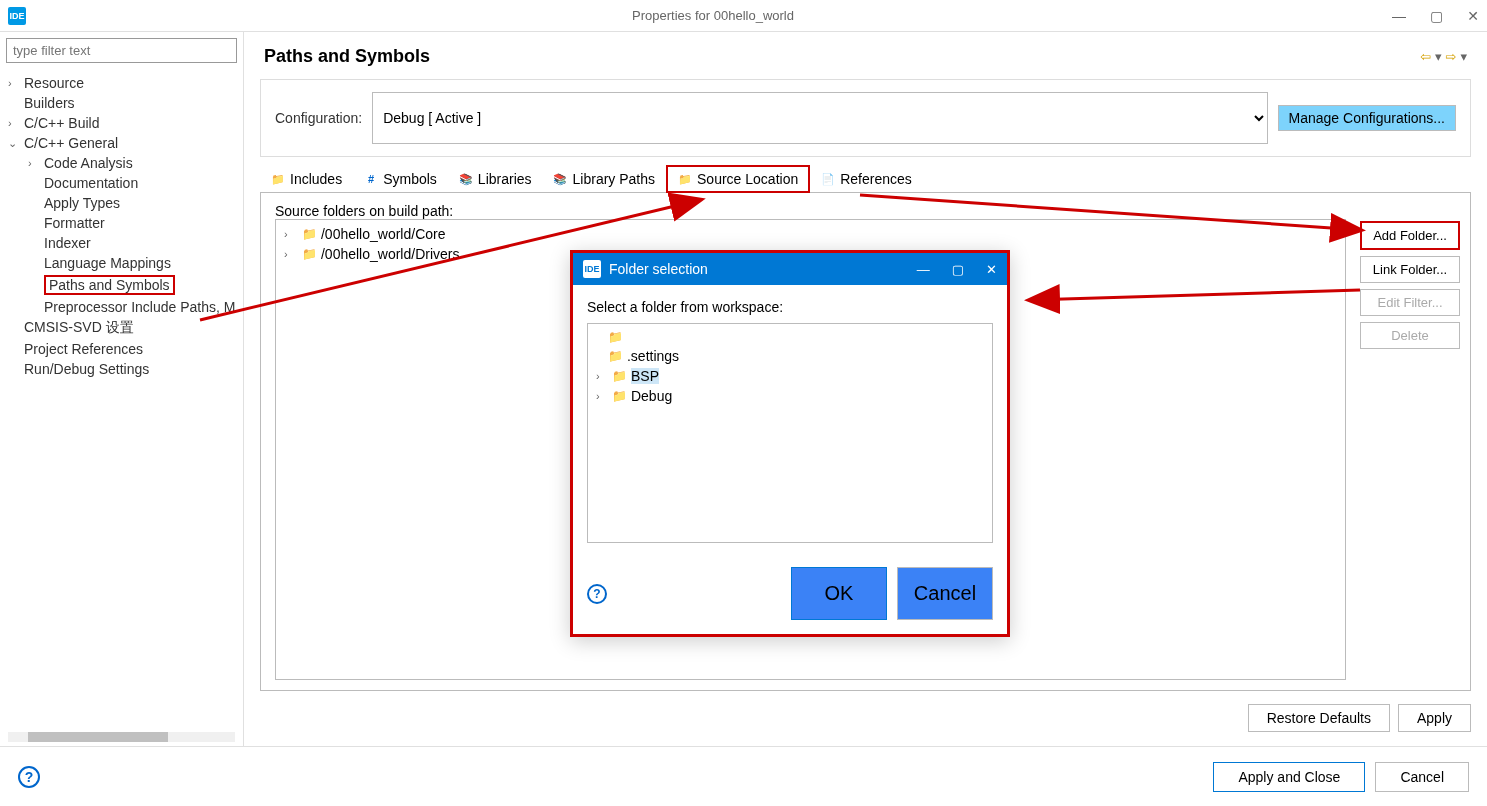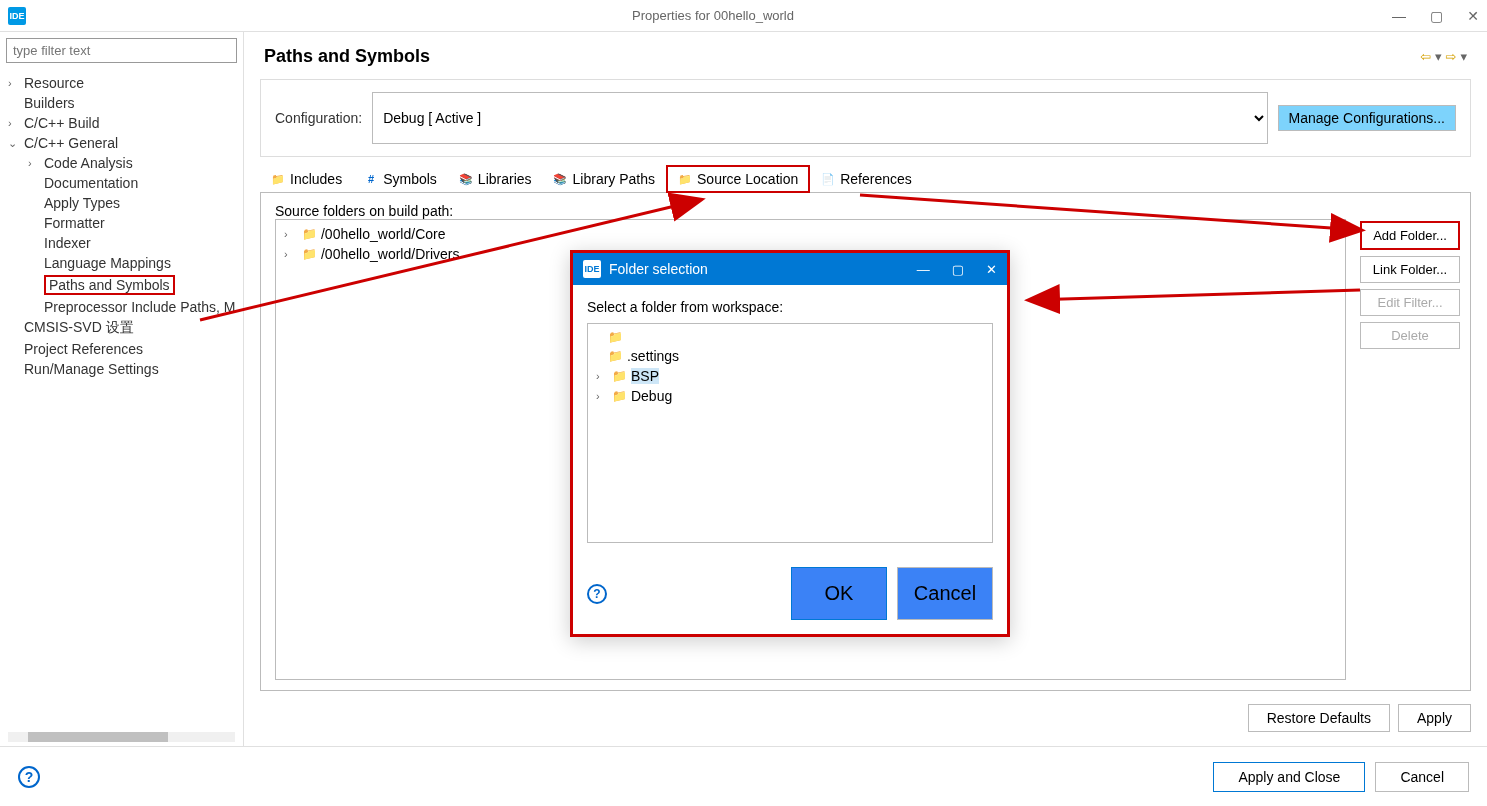--- a/index.html
+++ b/index.html
@@ -171,21 +171,21 @@
         <div class="tree-item level-0">
           <span class="arrow"></span>
           <span class="label-box">CMSIS-SVD 设置</span>
         </div>
         <div class="tree-item level-0">
           <span class="arrow"></span>
           <span class="label-box">Project References</span>
         </div>
         <div class="tree-item level-0">
           <span class="arrow"></span>
-          <span class="label-box">Run/Manage Settings</span>
+          <span class="label-box">Run/Debug Settings</span>
         </div>
       </div>
     <div class="sidebar-scrollbar">
         <div class="thumb"></div>
       </div>
   </div>
 
   <div class="content">
     <div class="content-header">
       <h2>Paths and Symbols</h2>

